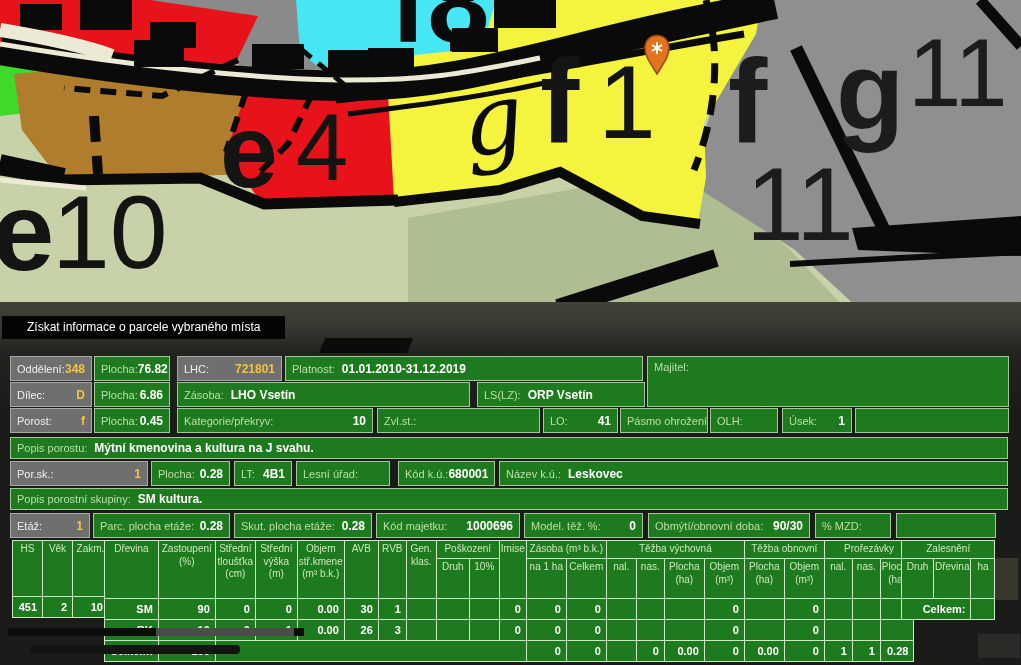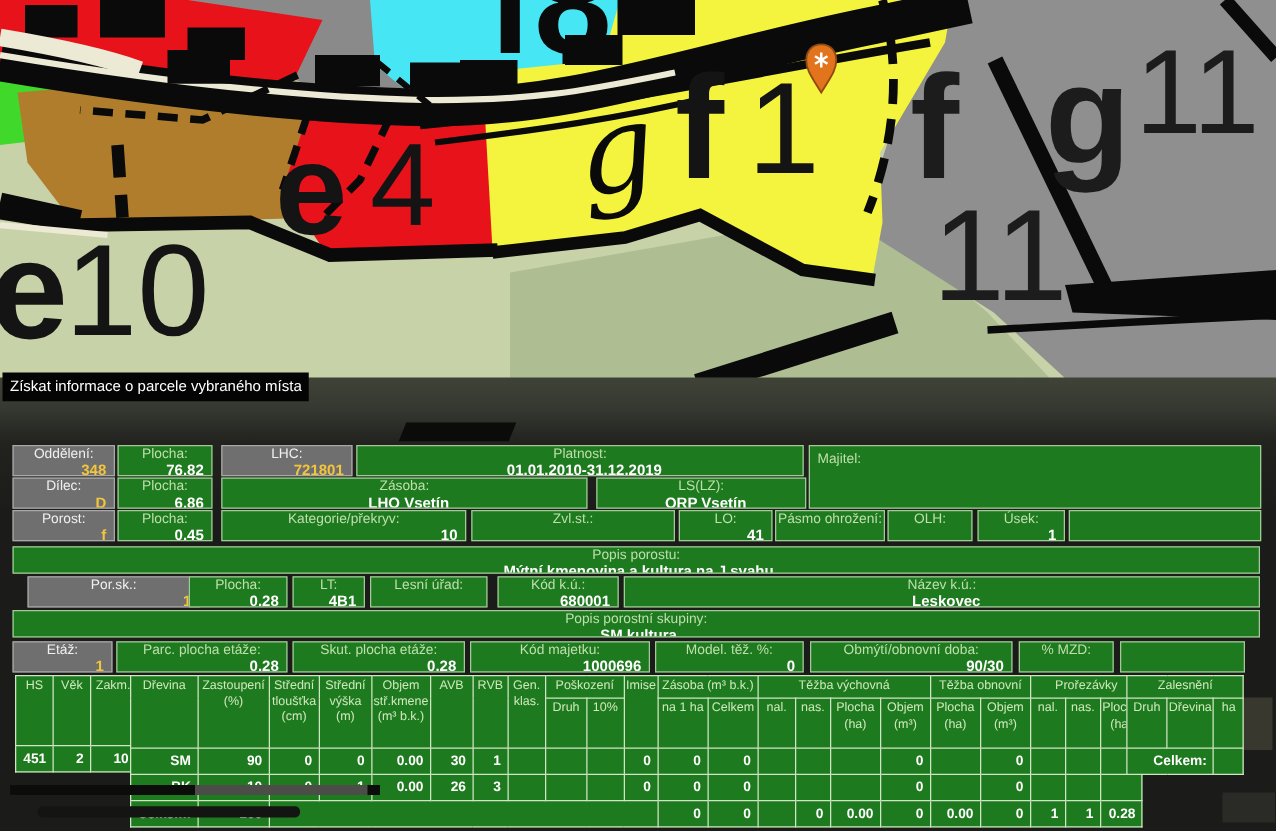--- a/index.html
+++ b/index.html
@@ -2,24 +2,24 @@
 <html><head>
 <meta charset="utf-8">
 <style>
   html,body{margin:0;padding:0;background:#444;}
   .page{position:relative;width:1021px;height:665px;overflow:hidden;
         font-family:"Liberation Sans",sans-serif;background:#1b1b19;}
   .map{position:absolute;left:0;top:0;width:1021px;height:308px;}
   .overlay{position:absolute;left:0;top:302px;width:1021px;height:363px;
         background:linear-gradient(180deg,#3f4337 0px,#343830 26px,#22221f 52px,#1b1b19 110px);}
   .deco{position:absolute;}
-  .tooltip{position:absolute;left:2px;top:298px;background:#040404;color:#fff;
-        font-size:12px;padding:4px 6px 5px;white-space:nowrap;}
+  .tooltip{position:absolute;left:2px;top:316px;background:#040404;color:#fff;
+        font-size:12px;padding:4px 25px 5px;white-space:nowrap;}
   .fbox{position:absolute;box-sizing:border-box;height:25px;background:#1e7a1e;
-        border:1px solid #a6c79c;display:flex;align-items:center;padding:0 6px;overflow:hidden;flex-direction:column;}
+        border:1px solid #a6c79c;display:flex;align-items:center;padding:0 6px;overflow:hidden;}
   .fbox .lbl{color:#bfdfae;font-size:11px;white-space:nowrap;}
   .fbox .val{color:#ffffff;font-weight:bold;font-size:12px;margin-left:auto;white-space:nowrap;}
   .fbox.la .val{margin-left:7px;}
   .fbox.gray{background:#6f6f6f;border-color:#a8a8a8;}
   .fbox.gray .lbl{color:#f0f0f0;}
   .fbox.gray .val{color:#f2c53d;}
   .fbox.tall{height:51px;align-items:flex-start;padding-top:4px;}
   .gtab{position:absolute;border-collapse:collapse;table-layout:fixed;background:#1e7a1e;}
   .gtab th,.gtab td{border:1px solid #cfe6c4;box-sizing:border-box;overflow:hidden;}
   .gtab th{color:#cfe8bd;font-size:10px;font-weight:normal;white-space:pre-line;
@@ -183,21 +183,21 @@
     <span class="lbl">Úsek:</span>
     <span class="val">1</span>
     </div>
   <div class="fbox" style="left:855px;top:408px;width:154px;"></div>
 
   <div class="fbox la" style="left:10px;top:437px;width:998px;height:22px;">
     <span class="lbl">Popis porostu:</span>
     <span class="val">Mýtní kmenovina a kultura na J svahu.</span>
     </div>
 
-  <div class="fbox gray" style="left:22px;top:461px;width:138px;">
+  <div class="fbox gray" style="left:10px;top:461px;width:138px;">
     <span class="lbl">Por.sk.:</span>
     <span class="val">1</span>
     </div>
   <div class="fbox" style="left:151px;top:461px;width:79px;">
     <span class="lbl">Plocha:</span>
     <span class="val">0.28</span>
     </div>
   <div class="fbox" style="left:234px;top:461px;width:58px;">
     <span class="lbl">LT:</span>
     <span class="val">4B1</span>

